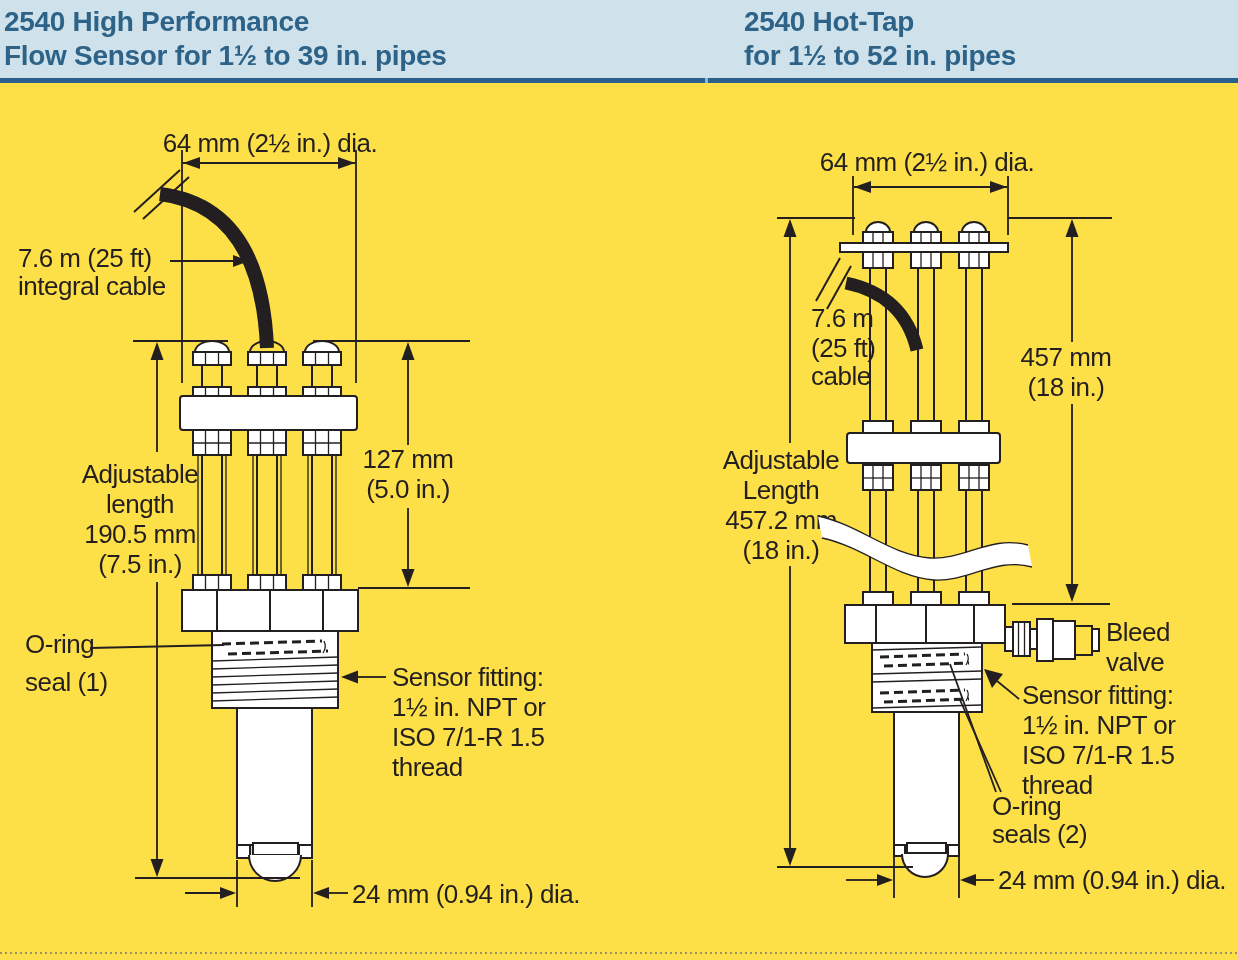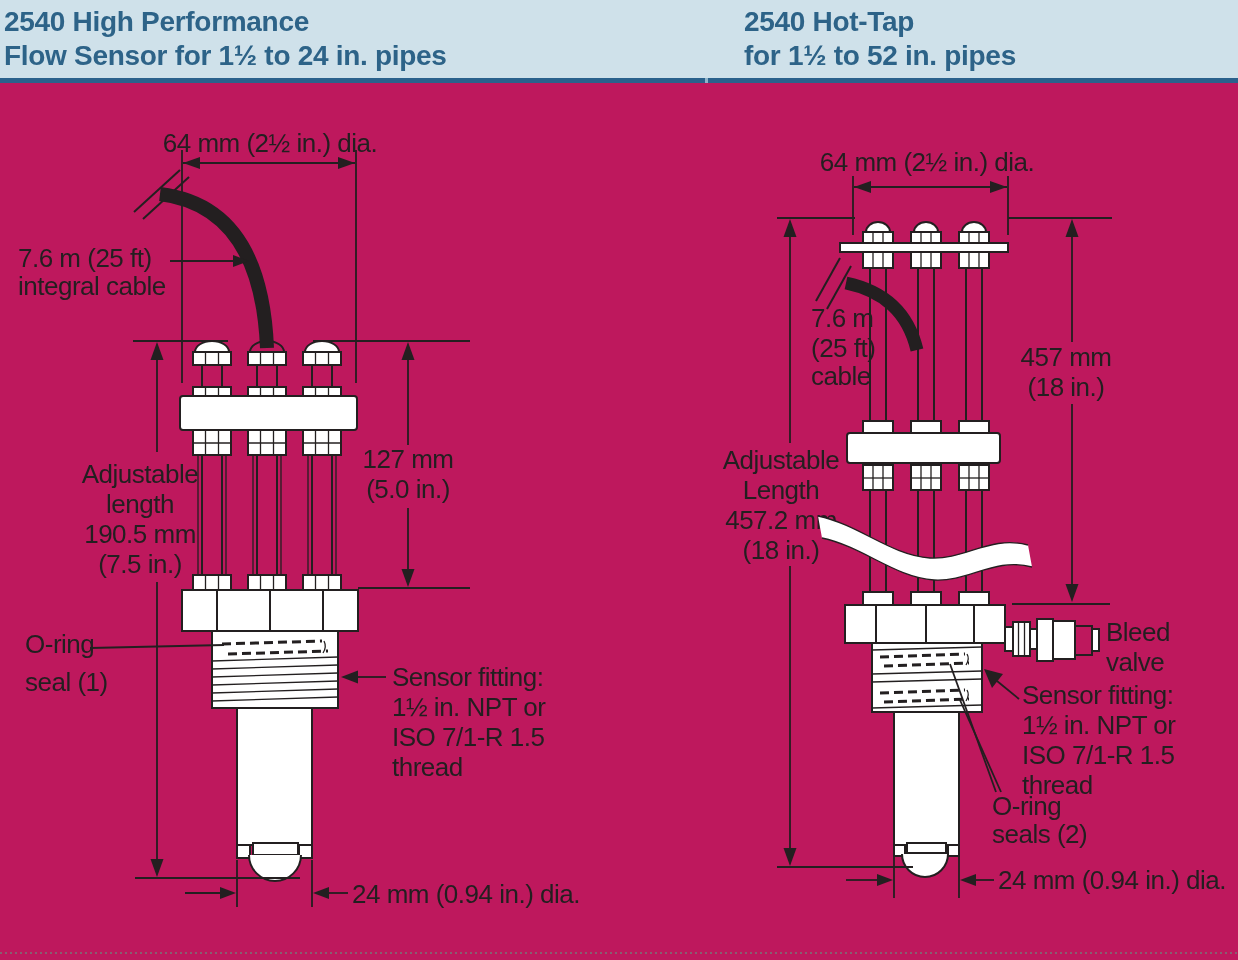--- a/index.html
+++ b/index.html
@@ -1,16 +1,16 @@
 <!DOCTYPE html>
 <html><head>
 <meta charset="utf-8">
 <style>
   html,body{margin:0;padding:0;background:#fff;}
-  .page{position:relative;width:1238px;height:960px;background:#be185d;overflow:hidden;
+  .page{position:relative;width:1238px;height:960px;background:#fde047;overflow:hidden;
         font-family:"Liberation Sans",sans-serif;}
   .header{position:absolute;top:0;left:0;width:1238px;height:78px;background:#cfe1ea;
           border-bottom:5px solid #2a618c;}
   .htitle{position:absolute;top:5px;font-weight:bold;font-size:28px;line-height:34px;
           color:#2d6388;letter-spacing:-0.3px;white-space:nowrap;}
   .htitle.l{left:4px;}
   .htitle.r{left:744px;}
   .rule-notch{position:absolute;top:78px;left:705px;width:3px;height:5px;background:#8fb3ca;}
   svg.canvas{position:absolute;top:0;left:0;}
   svg .pt{stroke:#231f20;stroke-width:2;fill:none;stroke-linejoin:miter;stroke-linecap:butt;}
@@ -26,21 +26,21 @@
   svg .dot{stroke:#777;stroke-width:1.5;stroke-dasharray:2 3;}
 </style>
 </head>
 <body>
 
 <div class="page">
 
   <div class="header">
     <div class="htitle l">
       <div>2540 High Performance</div>
-      <div>Flow Sensor for 1½ to 24 in. pipes</div>
+      <div>Flow Sensor for 1½ to 39 in. pipes</div>
     </div>
     <div class="htitle r">
       <div>2540 Hot-Tap</div>
       <div>for 1½ to 52 in. pipes</div>
     </div>
   </div>
   <div class="rule-notch"></div>
 
   <svg class="canvas" width="1238" height="960" viewBox="0 0 1238 960">
     <defs>

